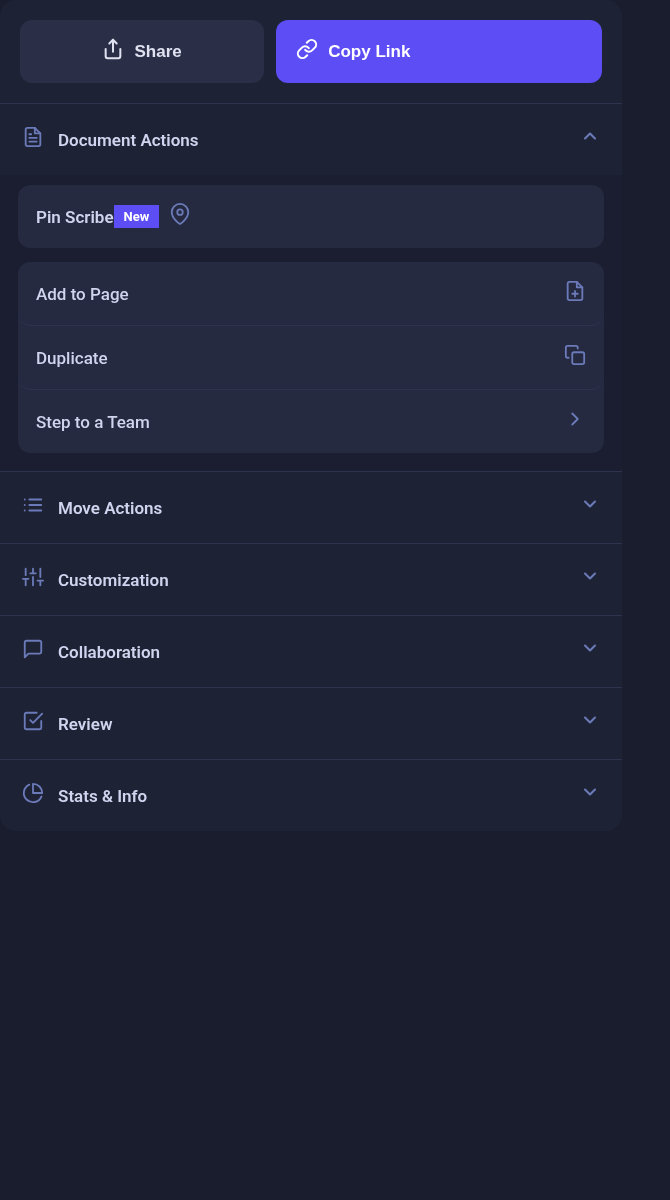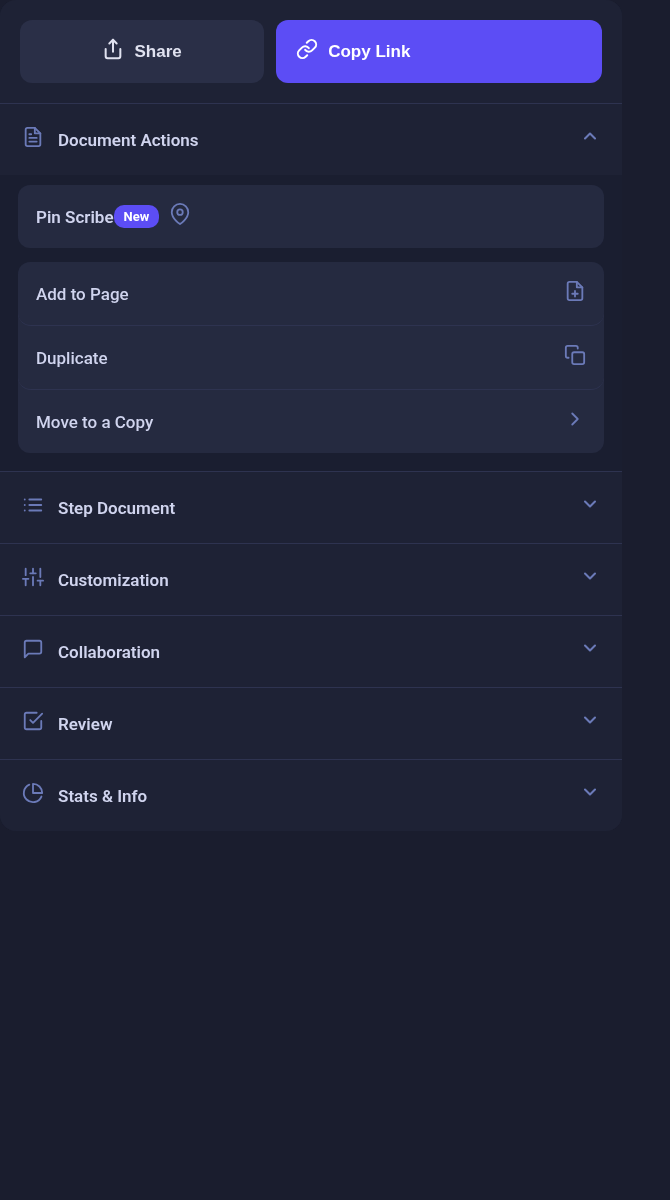--- a/index.html
+++ b/index.html
@@ -133,21 +133,21 @@
       align-items: center;
       gap: 10px;
     }
 
     .new-badge {
       background-color: #5c4df5;
       color: #ffffff;
       font-size: 13px;
       font-weight: 700;
       padding: 4px 10px;
-      border-radius: 10px;
+      border-radius: 0;
     }
 
     .pin-icon {
       font-size: 20px;
       color: #6b7ab8;
     }
 
     
     .action-list {
       background-color: #252a40;
@@ -267,21 +267,21 @@
         <span class="action-label">Duplicate</span>
         <span class="action-icon">
           <svg width="22" height="22" viewBox="0 0 24 24" fill="none" stroke="#6b7ab8" stroke-width="2" stroke-linecap="round" stroke-linejoin="round">
             <rect x="9" y="9" width="13" height="13" rx="2" ry="2"></rect>
             <path d="M5 15H4a2 2 0 0 1-2-2V4a2 2 0 0 1 2-2h9a2 2 0 0 1 2 2v1"></path>
           </svg>
         </span>
       </div>
 
       <div class="action-item">
-        <span class="action-label">Move to a Copy</span>
+        <span class="action-label">Step to a Team</span>
         <span class="action-icon">
           <svg width="22" height="22" viewBox="0 0 24 24" fill="none" stroke="#6b7ab8" stroke-width="2" stroke-linecap="round" stroke-linejoin="round">
             <polyline points="9 18 15 12 9 6"></polyline>
           </svg>
         </span>
       </div>
     </div>
   </div>
 
   <div class="divider"></div>
@@ -291,21 +291,21 @@
       <span class="section-icon">
         <svg width="22" height="22" viewBox="0 0 24 24" fill="none" stroke="#6b7ab8" stroke-width="2" stroke-linecap="round" stroke-linejoin="round">
           <line x1="8" y1="6" x2="21" y2="6"></line>
           <line x1="8" y1="12" x2="21" y2="12"></line>
           <line x1="8" y1="18" x2="21" y2="18"></line>
           <line x1="3" y1="6" x2="3.01" y2="6"></line>
           <line x1="3" y1="12" x2="3.01" y2="12"></line>
           <line x1="3" y1="18" x2="3.01" y2="18"></line>
         </svg>
       </span>
-      <span class="section-title">Step Document</span>
+      <span class="section-title">Move Actions</span>
     </div>
     <span class="chevron-icon">
       <svg width="20" height="20" viewBox="0 0 24 24" fill="none" stroke="#6b7ab8" stroke-width="2.5" stroke-linecap="round" stroke-linejoin="round">
         <polyline points="6 9 12 15 18 9"></polyline>
       </svg>
     </span>
   </div>
 
   <div class="divider"></div>
 

